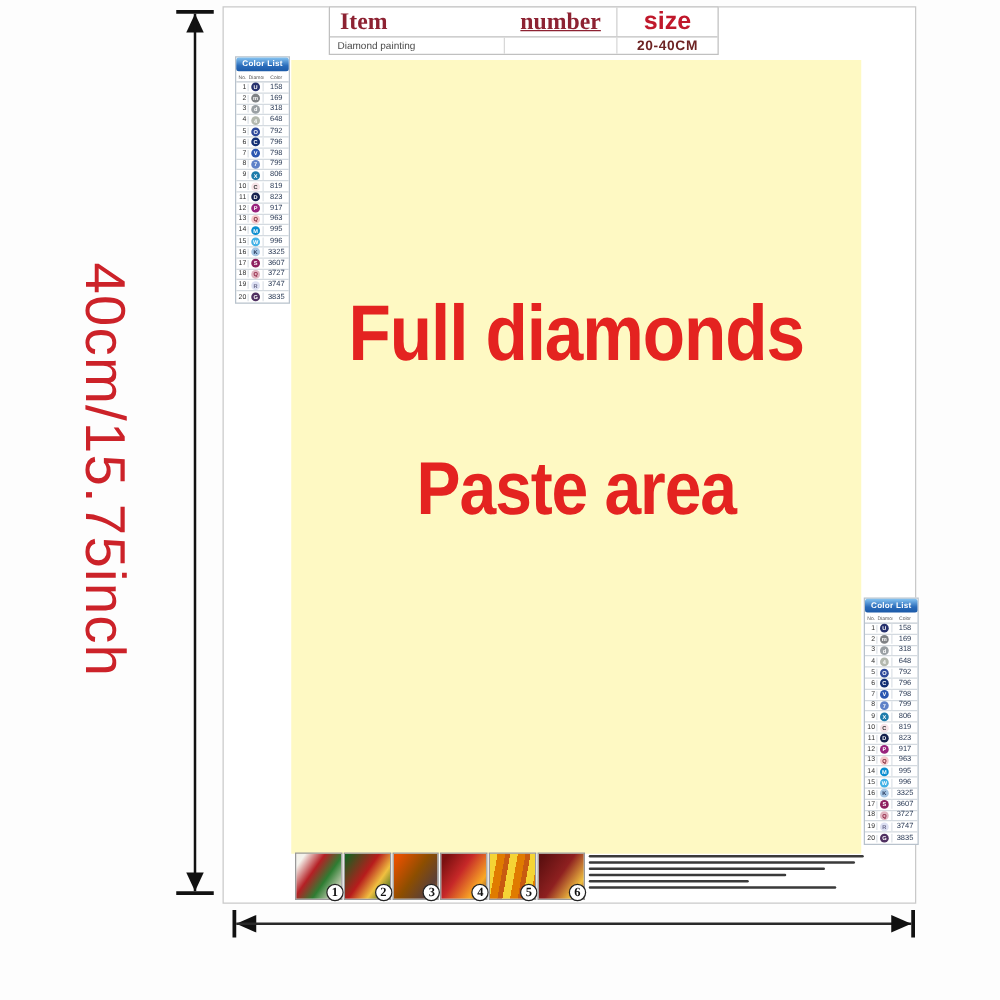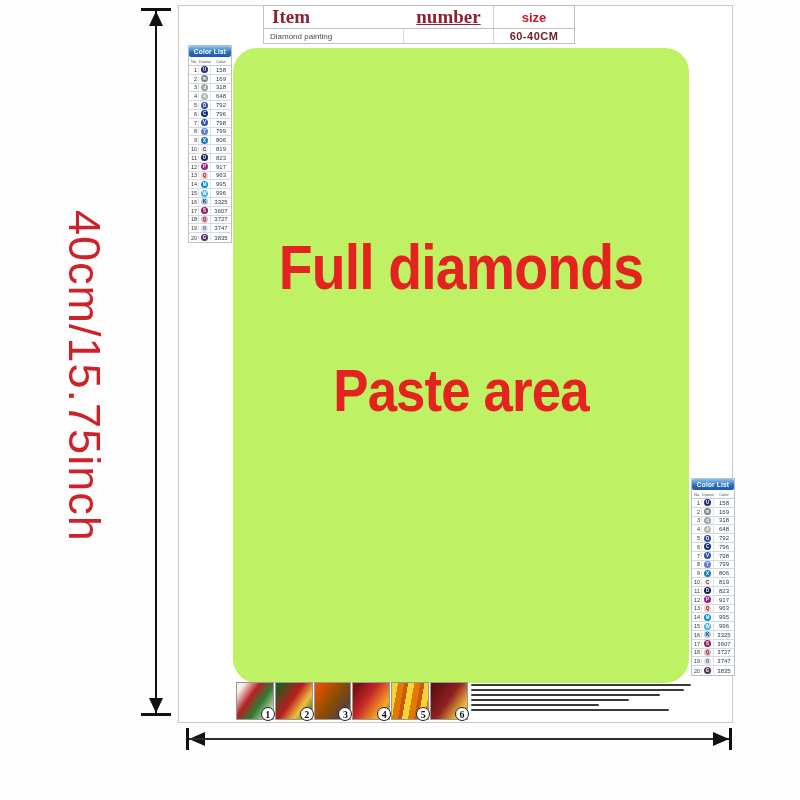--- a/index.html
+++ b/index.html
@@ -9,27 +9,27 @@
   
   .poster { position:absolute; left:178px; top:5px; width:555px; height:718px; background:#fff; border:1px solid #c9c9c9; }
 
   
   .top-table { position:absolute; left:84px; top:-1px; width:312px; height:39px; border:1px solid #c0c0c0; background:#fff; display:flex; flex-direction:column; }
   .tt-row { display:flex; flex:1; }
   .tt-row.head { border-bottom:1px solid #c0c0c0; }
   .tt-cell { display:flex; align-items:center; }
   .tt-item   { width:140px; padding-left:8px; font-family:"Liberation Serif",serif; font-weight:bold; font-size:19px; color:#8d2232; }
   .tt-number { width:90px; justify-content:center; font-family:"Liberation Serif",serif; font-weight:bold; font-size:19px; color:#8d2232; border-right:1px solid #d0d0d0;text-decoration:underline; }
-  .tt-size   { width:80px; justify-content:center; font-weight:bold; font-size:13px; color:#c0182b; }
+  .tt-size   { width:80px; justify-content:center; font-weight:bold; font-size:20px; color:#c0182b; }
   .tt-name   { width:140px; padding-left:6px; font-size:8px; color:#4a4a4a; border-right:1px solid #d8d8d8; }
   .tt-empty  { width:90px; border-right:1px solid #d8d8d8; }
   .tt-sizeval{ width:80px; justify-content:center; font-size:11px; font-weight:bold; color:#6e2424; letter-spacing:0.5px; }
 
   
-  .paste-area { position:absolute; left:54px; top:42px; width:456px; height:635px; background:#bef264;border-radius:24px; }
+  .paste-area { position:absolute; left:54px; top:42px; width:456px; height:635px; background:#fef9c3; }
   .pa-line1 { position:absolute; top:183px; width:100%; text-align:center; font-size:63px; font-weight:bold; color:#e42320; transform:scaleX(0.88); letter-spacing:-1px; }
   .pa-line2 { position:absolute; top:308px; width:100%; text-align:center; font-size:60px; font-weight:bold; color:#e42320; transform:scaleX(0.88); letter-spacing:-1px; }
 
   
   .color-list { position:absolute; width:44px; background:#fff; border:1px solid #b8c2cc; font-family:"Liberation Sans",sans-serif; }
   .color-list.left  { left:9px;  top:39px; }
   .color-list.right { left:512px; top:472px; }
   .cl-header { height:11px; background:linear-gradient(180deg,#86c4f2 0%,#2a6cba 60%,#1c5aa8 100%); color:#fff; font-size:6.5px; font-weight:bold; text-align:center; line-height:11px; border-radius:2px; letter-spacing:0.2px; }
   .cl-cols { display:flex; height:9px; border-bottom:1px solid #c4ccd4; align-items:center; }
   .cl-cols span { font-size:4px; color:#555; text-align:center; overflow:hidden; white-space:nowrap; }
@@ -93,21 +93,21 @@
 
     <div class="top-table">
       <div class="tt-row head">
         <div class="tt-cell tt-item">Item</div>
         <div class="tt-cell tt-number">number</div>
         <div class="tt-cell tt-size">size</div>
       </div>
       <div class="tt-row">
         <div class="tt-cell tt-name">Diamond painting</div>
         <div class="tt-cell tt-empty"></div>
-        <div class="tt-cell tt-sizeval">60-40CM</div>
+        <div class="tt-cell tt-sizeval">20-40CM</div>
       </div>
     </div>
 
     <div class="color-list left">
       <div class="cl-header">Color List</div>
       <div class="cl-cols">
         <span class="cl-col-no">No.</span>
         <span class="cl-col-sym">Diamond</span>
         <span class="cl-col-code">Color</span>
       </div>

